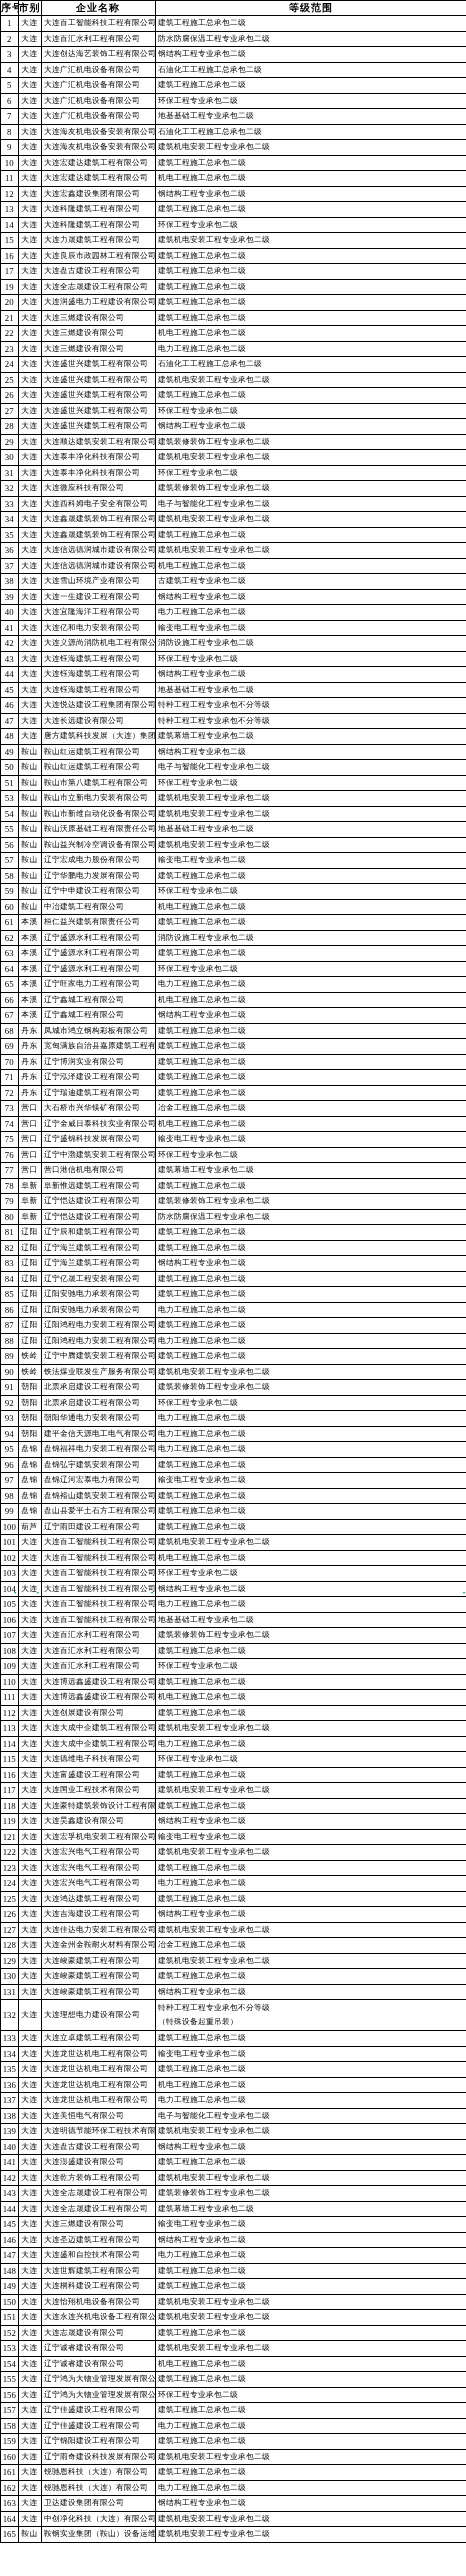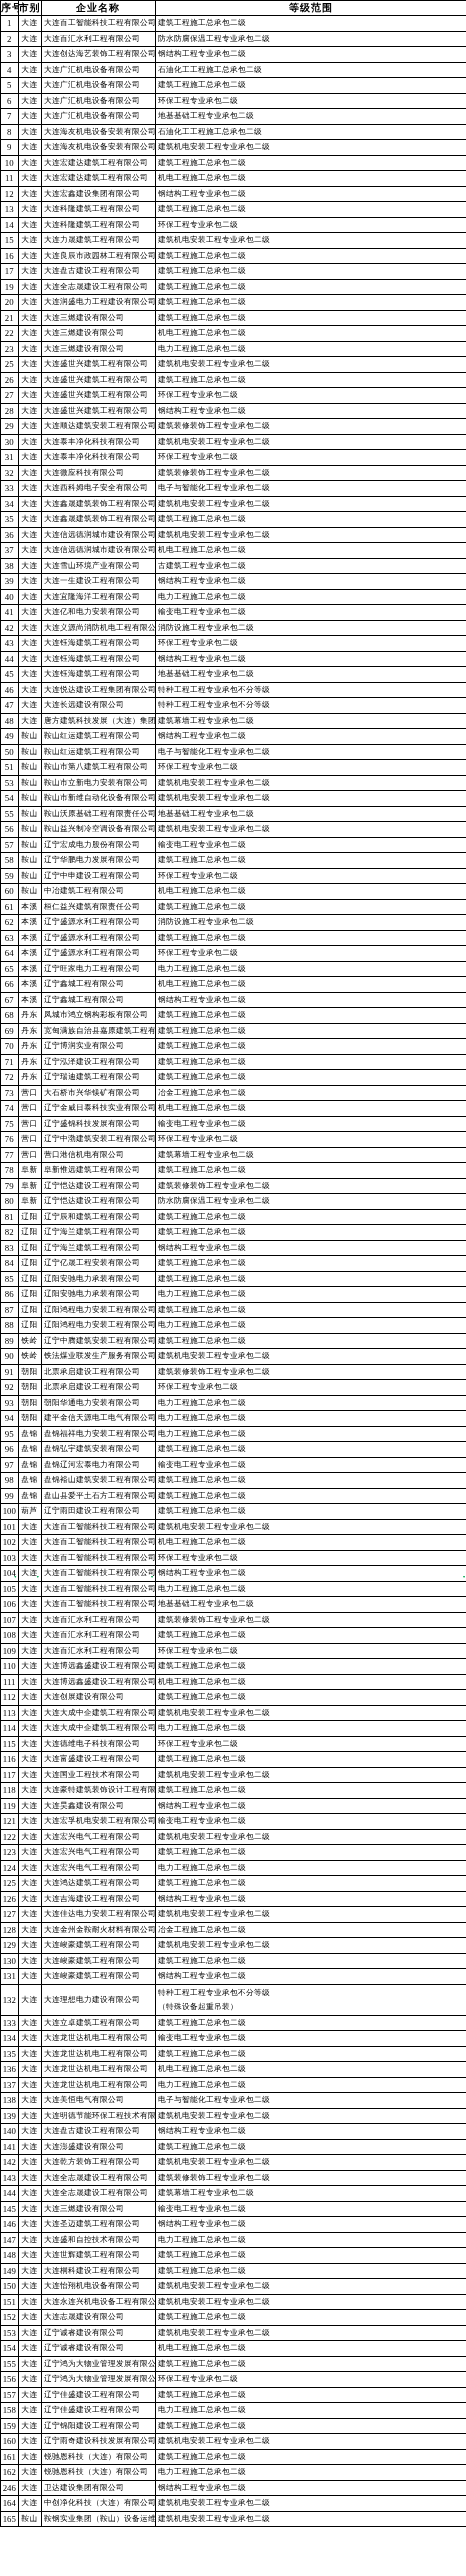--- a/index.html
+++ b/index.html
@@ -164,20 +164,26 @@
         <td class="company"><span class="val">大连三燃建设有限公司</span></td>
         <td class="scope"><span class="val">机电工程施工总承包二级</span></td>
       </tr>
       <tr>
         <td class="no"><span class="val">23</span></td>
         <td class="city"><span class="val">大连</span></td>
         <td class="company"><span class="val">大连三燃建设有限公司</span></td>
         <td class="scope"><span class="val">电力工程施工总承包二级</span></td>
       </tr>
       <tr>
+        <td class="no"><span class="val">24</span></td>
+        <td class="city"><span class="val">大连</span></td>
+        <td class="company"><span class="val">大连盛世兴建筑工程有限公司</span></td>
+        <td class="scope"><span class="val">石油化工工程施工总承包二级</span></td>
+      </tr>
+      <tr>
         <td class="no"><span class="val">25</span></td>
         <td class="city"><span class="val">大连</span></td>
         <td class="company"><span class="val">大连盛世兴建筑工程有限公司</span></td>
         <td class="scope"><span class="val">建筑机电安装工程专业承包二级</span></td>
       </tr>
       <tr>
         <td class="no"><span class="val">26</span></td>
         <td class="city"><span class="val">大连</span></td>
         <td class="company"><span class="val">大连盛世兴建筑工程有限公司</span></td>
         <td class="scope"><span class="val">建筑工程施工总承包二级</span></td>
@@ -981,21 +987,21 @@
         <td class="company"><span class="val">锐驰恩科技（大连）有限公司</span></td>
         <td class="scope"><span class="val">建筑工程施工总承包二级</span></td>
       </tr>
       <tr>
         <td class="no"><span class="val">162</span></td>
         <td class="city"><span class="val">大连</span></td>
         <td class="company"><span class="val">锐驰恩科技（大连）有限公司</span></td>
         <td class="scope"><span class="val">电力工程施工总承包二级</span></td>
       </tr>
       <tr>
-        <td class="no"><span class="val">246</span></td>
+        <td class="no"><span class="val">163</span></td>
         <td class="city"><span class="val">大连</span></td>
         <td class="company"><span class="val">卫达建设集团有限公司</span></td>
         <td class="scope"><span class="val">钢结构工程专业承包二级</span></td>
       </tr>
       <tr>
         <td class="no"><span class="val">164</span></td>
         <td class="city"><span class="val">大连</span></td>
         <td class="company"><span class="val">中创净化科技（大连）有限公司</span></td>
         <td class="scope"><span class="val">建筑机电安装工程专业承包二级</span></td>
       </tr>

